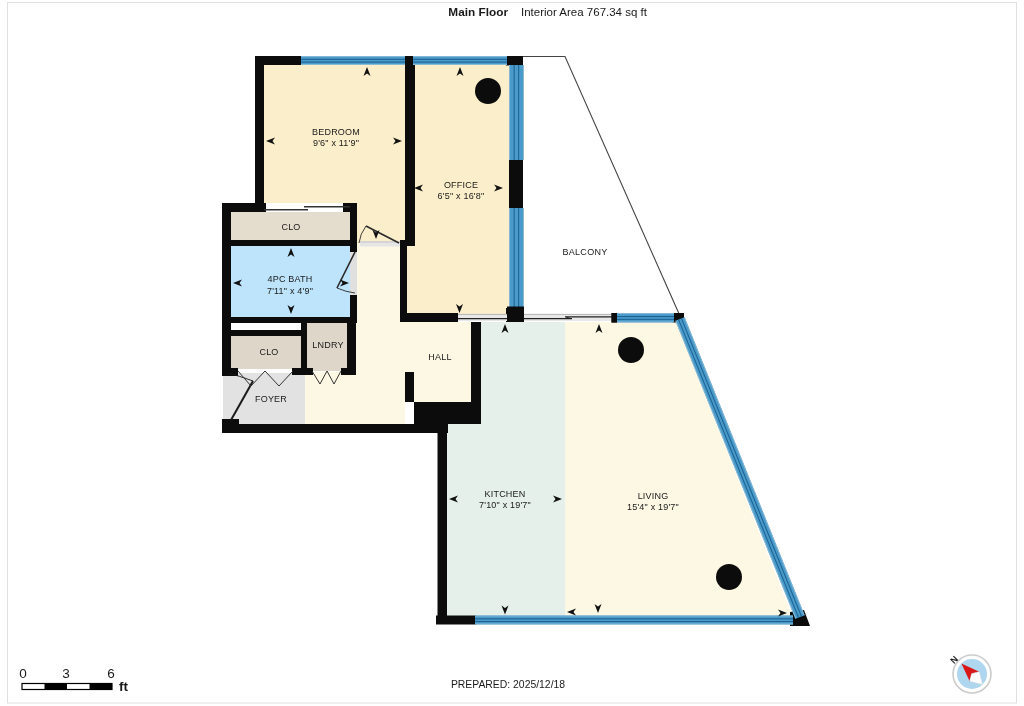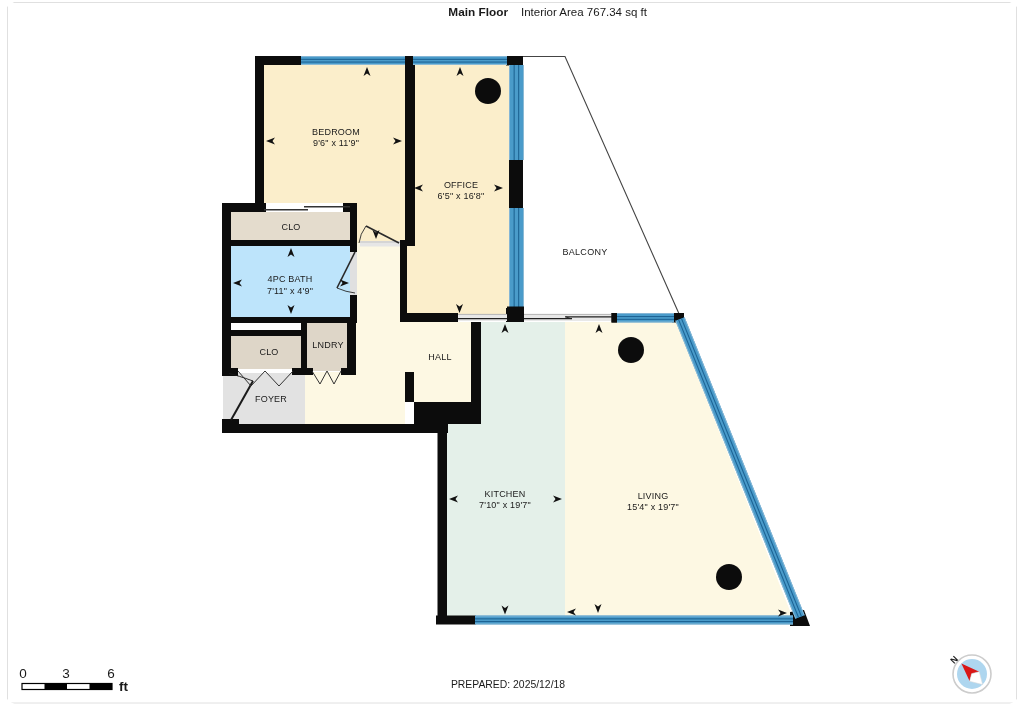--- a/index.html
+++ b/index.html
@@ -1,17 +1,17 @@
 <!DOCTYPE html>
 <html><head>
 <meta charset="utf-8">
 <style>
   html,body{margin:0;padding:0;background:#ffffff;}
   .page{position:relative;width:1024px;height:706px;background:#fff;overflow:hidden;
-        font-family:"Liberation Sans", sans-serif;border-radius:24px;}
+        font-family:"Liberation Sans", sans-serif;}
   svg{display:block;}
   text{fill:#1a1a1a;}
 </style>
 </head>
 <body>
 <div class="page">
 <svg width="1024" height="706" viewBox="0 0 1024 706">
 
 <rect x="0" y="0" width="1024" height="706" fill="#ffffff"></rect>
 

